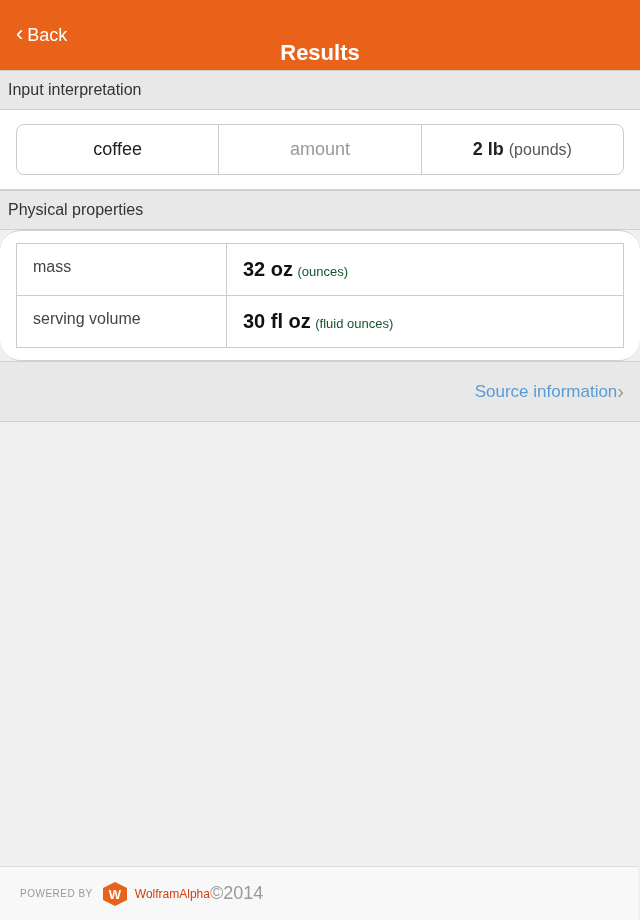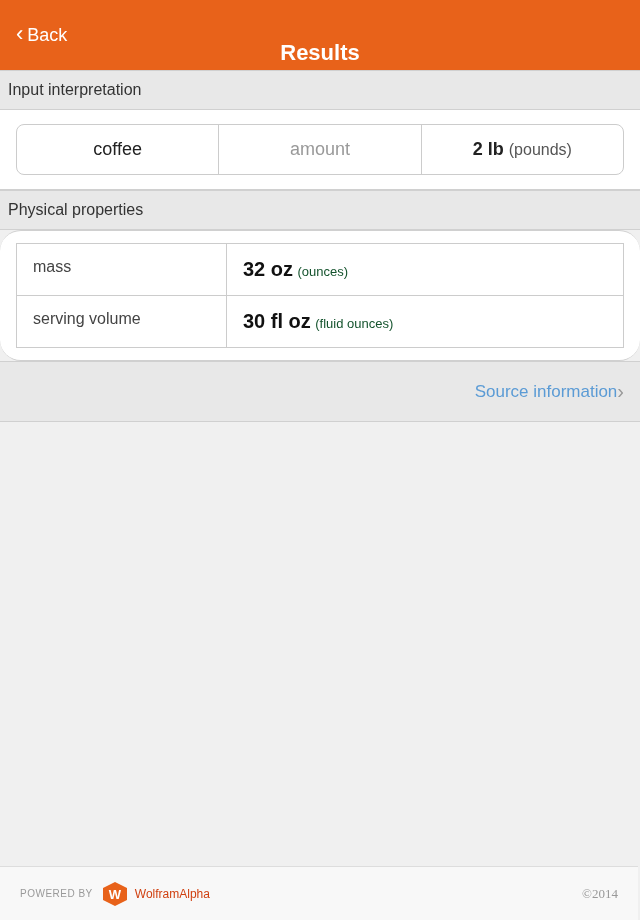--- a/index.html
+++ b/index.html
@@ -174,21 +174,21 @@
     .footer {
       position: absolute;
       bottom: 0;
       left: 0;
       right: 2px;
       height: 54px;
       background: #f8f8f8;
       border-top: 1px solid #ddd;
       display: flex;
       align-items: center;
-      justify-content: space-between;
+      justify-content: flex-start;
       padding: 0 20px;
     }
     .powered-by {
       display: flex;
       align-items: center;
       gap: 8px;
     }
     .powered-by-text {
       font-size: 10px;
       color: #999;
@@ -203,23 +203,22 @@
     .wolfram-icon {
       width: 28px;
       height: 28px;
     }
     .wolfram-name {
       font-size: 12px;
       color: #d04010;
       font-weight: 500;
     }
     .copyright {
-      font-size: 13px;
-      color: #999;
-      font-family: Liberation Serif, serif;
+      font-size: 18px;
+      color: #999;
     }
   </style>
 </head>
 <body>
 
 <div class="header">
   <div class="back-btn">
     <span class="back-arrow">‹</span>
     <span>Back</span>
   </div>

